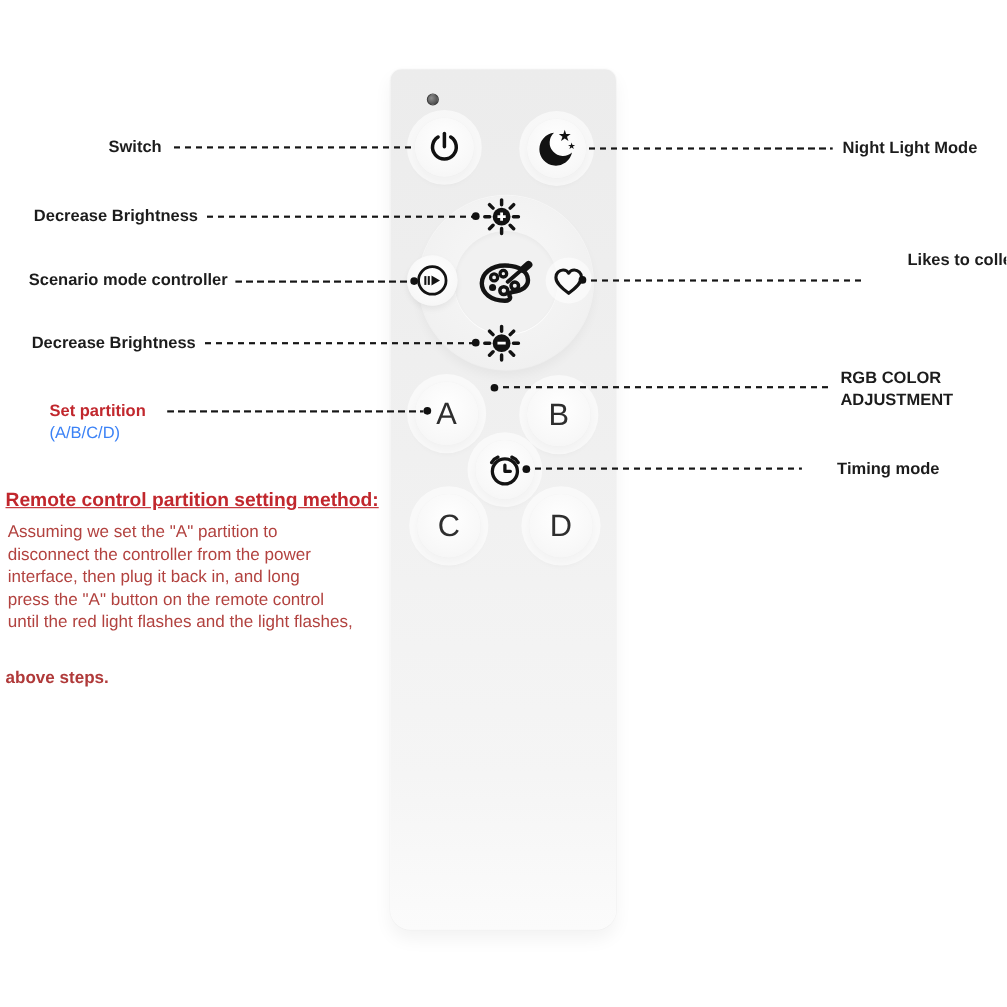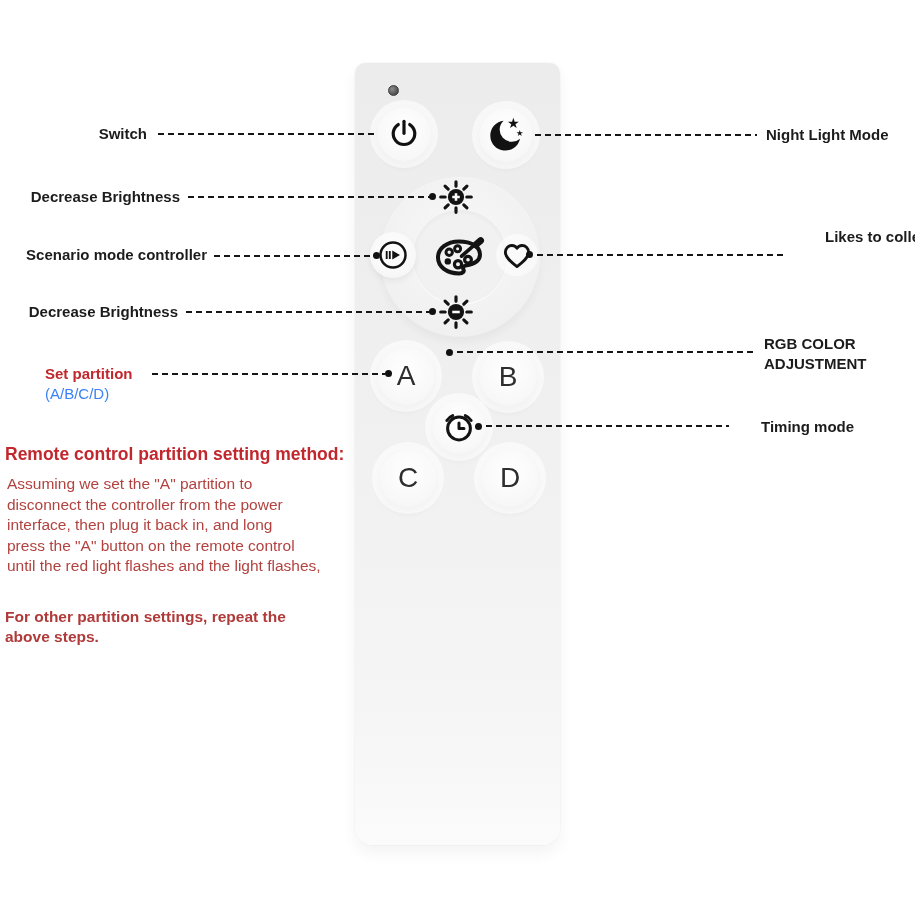--- a/index.html
+++ b/index.html
@@ -29,21 +29,21 @@
   
   .dash{position:absolute;height:2px;
         background:repeating-linear-gradient(90deg,#161616 0 6px,transparent 6px 10px);}
   .dot{position:absolute;width:7px;height:7px;border-radius:50%;background:#111;}
   
   .lbl{position:absolute;font-size:15px;font-weight:bold;color:#1c1c1c;
        white-space:nowrap;line-height:18px;}
   .red{color:#c1272d;}
   .red-sub{font-weight:normal;color:#3b82f6;}
   .heading{position:absolute;left:5px;top:443px;font-size:17.5px;font-weight:bold;
-           color:#c1272d;line-height:22px;white-space:nowrap;}
+           color:#c1272d;line-height:22px;white-space:nowrap;text-decoration:underline;}
   .para{position:absolute;left:7px;top:474px;font-size:15.5px;color:#b2423f;
         line-height:20.6px;white-space:nowrap;}
   .footer{position:absolute;left:5px;top:607px;font-size:15.5px;font-weight:bold;
           color:#b03a3a;line-height:20px;white-space:nowrap;}
   svg{display:block;}
 </style>
 </head>
 <body>
 
 <div class="canvas">
@@ -191,17 +191,16 @@
 
   <div class="para">
     <div>Assuming we set the "A" partition to</div>
     <div>disconnect the controller from the power</div>
     <div>interface, then plug it back in, and long</div>
     <div>press the "A" button on the remote control</div>
     <div>until the red light flashes and the light flashes,</div>
   </div>
 
   <div class="footer">
-    <div>For other partition settings, repeat the</div>
     <div>above steps.</div>
   </div>
 
 </div>
 
 </body></html>

